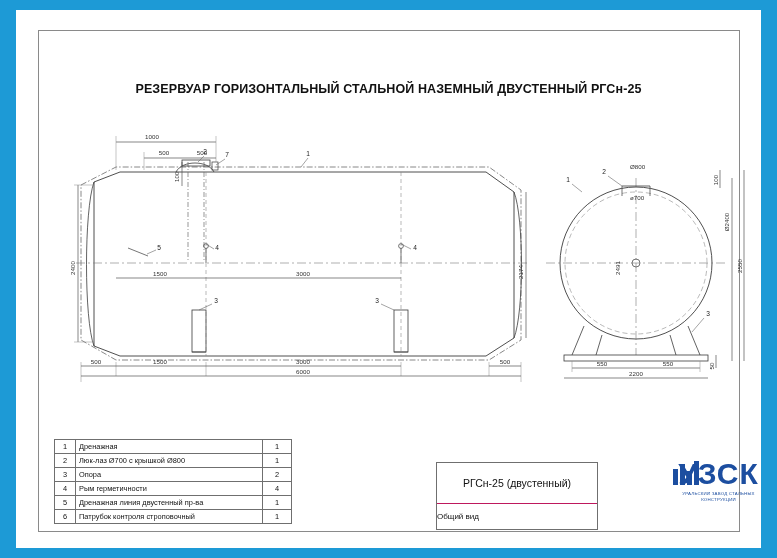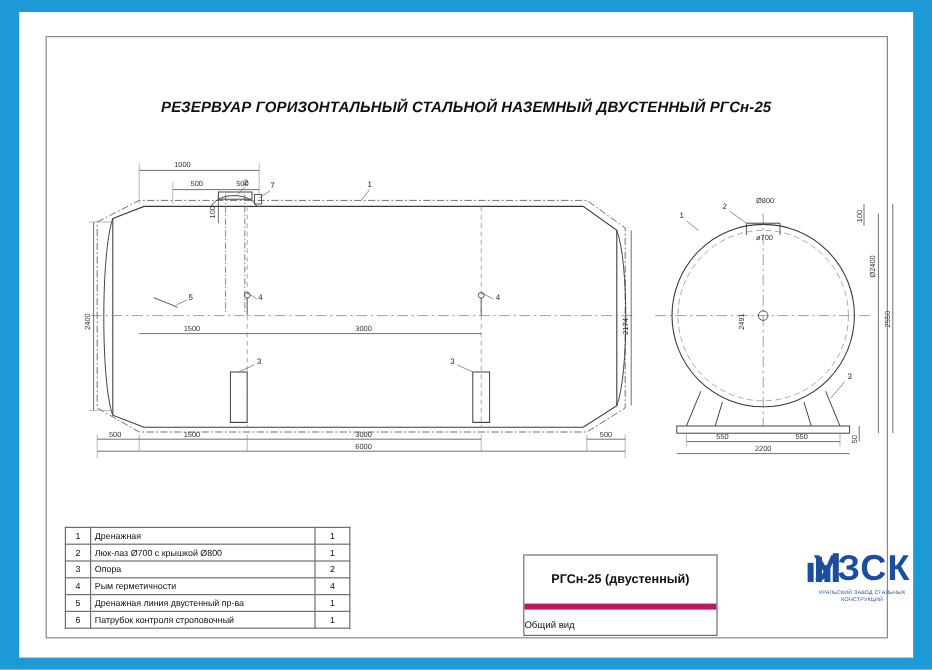--- a/index.html
+++ b/index.html
@@ -22,21 +22,20 @@
     border:1px solid #8a8a8a;
   }
   .title {
     position:absolute;
     left:0; top:72px; width:745px;
     text-align:center;
     font-size:12.5px;
     font-weight:bold;
     color:#111;
     letter-spacing:0.1px;
-    font-style:italic;
   }
   
   .draw { position:absolute; left:0; top:0; width:745px; height:538px; }
   svg { position:absolute; left:0; top:0; }
   .dim { font-size:6.2px; fill:#333; font-family:"Liberation Sans", sans-serif; }
   .lbl { font-size:6.6px; fill:#222; font-family:"Liberation Sans", sans-serif; }
 
   
   .spec {
     position:absolute;
@@ -60,22 +59,21 @@
     position:absolute;
     left:420px; top:452px;
     width:160px; height:66px;
     border:1px solid #6f6f6f;
   }
   .tblock .row1 {
     height:40px; line-height:40px;
     text-align:center;
     font-size:10.5px;
     color:#111;
-    border-bottom:5px solid #be185d;
-    font-weight:bold;
+    border-bottom:1px solid #be185d;
   }
   .tblock .row2 {
     height:25px; line-height:25px;
     text-align:left;
     font-size:8px;
     color:#111;
   }
 
   
   .logo {

